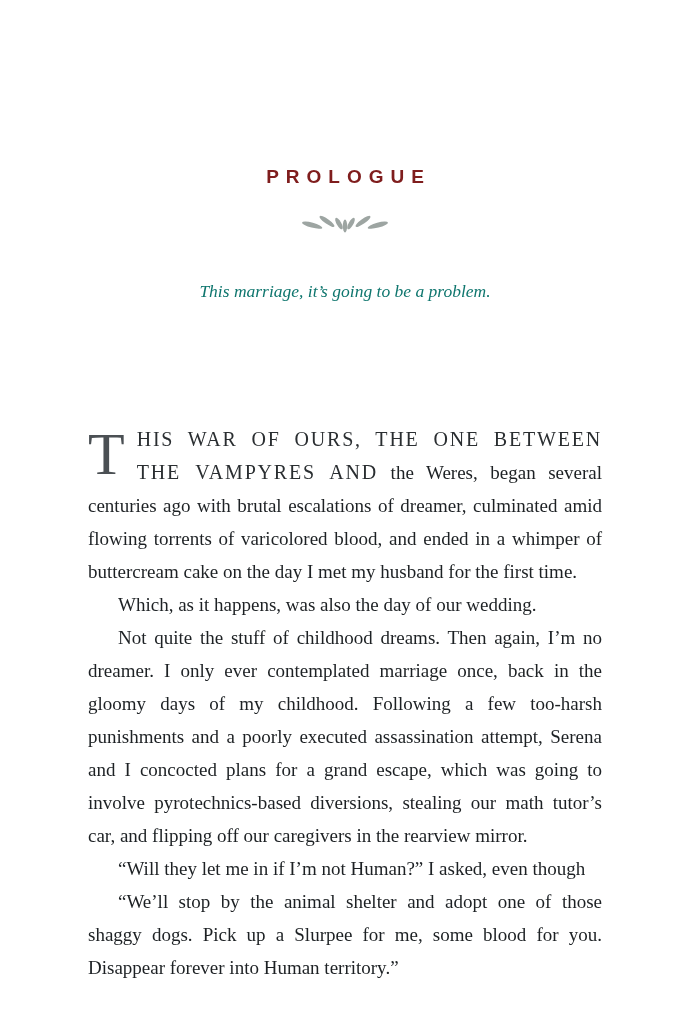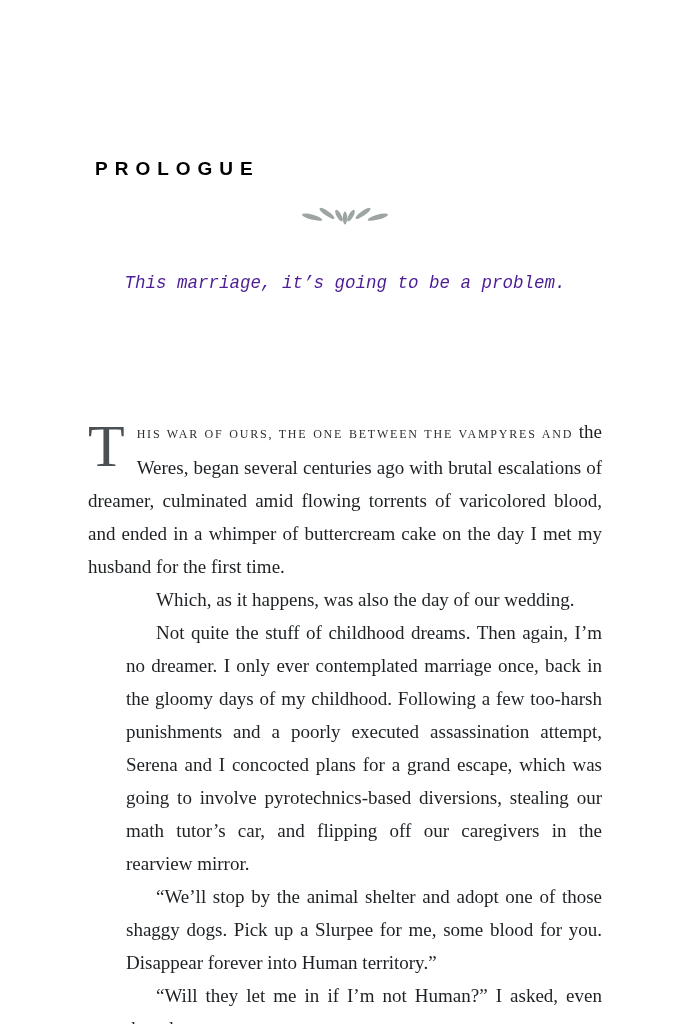--- a/index.html
+++ b/index.html
@@ -13,66 +13,65 @@
     height: 1024px;
     margin: 0 auto;
     background: #ffffff;
     box-sizing: border-box;
     padding: 158px 71px 0 88px;
     font-family: "Liberation Serif", serif;
     color: #1d2124;
     overflow: hidden;
   }
   .heading {
+    text-align: center;
     font-family: "Liberation Sans", sans-serif;
     font-size: 19px;
     font-weight: 700;
     letter-spacing: 7px;
     text-indent: 7px;
-    color: #000000;
-    margin: 0 0 24px 0;
+    color: #7f1d1d;
+    margin: 8px 0 24px 0;
   }
   .ornament {
     text-align: center;
     margin: 0 0 34px 0;
     height: 30px;
   }
   .epigraph {
     text-align: center;
     font-size: 17.5px;
     line-height: 31px;
-    color: #4c1d95;
+    color: #0f766e;
     margin: 0 0 116px 0;
-    font-family: Liberation Mono, monospace;
   }
   .epigraph .it {
     font-style: italic;
   }
   .body-text {
     font-size: 19px;
     line-height: 33px;
     text-align: justify;
     color: #1d2124;
   }
   .body-text p {
     margin: 0;
   }
   .body-text p.indent {
     text-indent: 30px;
-    margin-left: 38px;
   }
   .dropcap {
     float: left;
     font-size: 60px;
     line-height: 50px;
     padding: 6px 12px 0 0;
     color: #4b5054;
   }
   .opening-caps {
-    font-size: 12px;
+    font-size: 20px;
     letter-spacing: 1.8px;
     color: #2a2e31;
   }
 </style>
 </head>
 <body>
 
 <div class="page">
 
   <h1 class="heading">PROLOGUE</h1>
@@ -100,19 +99,19 @@
   </div>
 
   <div class="body-text">
 
     <p><span class="dropcap">T</span><span class="opening-caps">HIS WAR OF OURS, THE ONE BETWEEN THE VAMPYRES AND</span><span> the Weres, began several centuries ago with brutal escalations of dreamer, culminated amid flowing torrents of varicolored blood, and ended in a whimper of buttercream cake on the day I met my husband for the first time.</span></p>
 
     <p class="indent">Which, as it happens, was also the day of our wedding.</p>
 
     <p class="indent">Not quite the stuff of childhood dreams. Then again, I’m no dreamer. I only ever contemplated marriage once, back in the gloomy days of my childhood. Following a few too-harsh punishments and a poorly executed assassination attempt, Serena and I concocted plans for a grand escape, which was going to involve pyrotechnics-based diversions, stealing our math tutor’s car, and flipping off our caregivers in the rearview mirror.</p>
 
+    <p class="indent">“Will they let me in if I’m not Human?” I asked, even though</p>
+
     <p class="indent">“We’ll stop by the animal shelter and adopt one of those shaggy dogs. Pick up a Slurpee for me, some blood for you. Disappear forever into Human territory.”</p>
-
-    <p class="indent">“Will they let me in if I’m not Human?” I asked, even though</p>
 
   </div>
 
 </div>
 
 </body></html>

